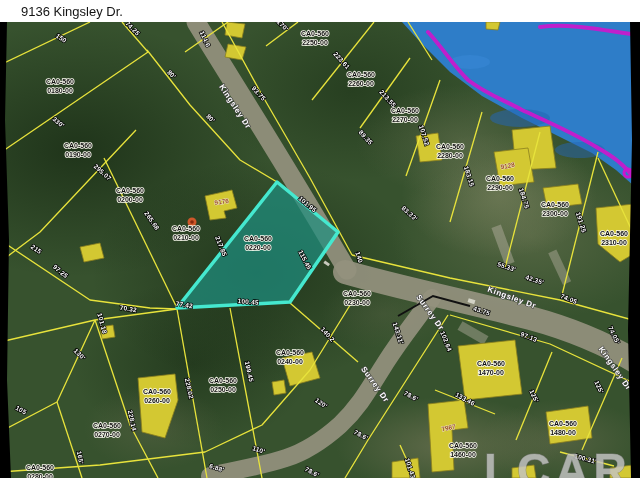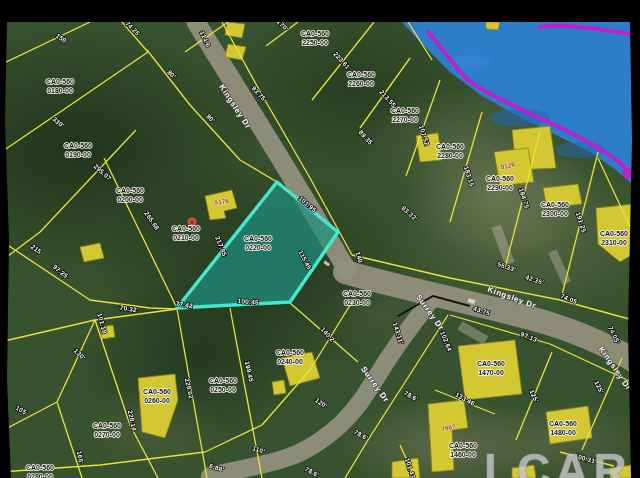--- a/index.html
+++ b/index.html
@@ -37,20 +37,23 @@
   .road{fill:none;stroke:var(--c-road,#94917e);stroke-linecap:round;stroke-linejoin:round;opacity:.92;}
   .pline{fill:none;stroke:var(--c-parcel_line,#e8e33c);stroke-width:1.3;stroke-linejoin:round;}
   .bldg{fill:var(--c-building,#d3c832);stroke:#8a7f1e;stroke-width:.8;}
   .wet{fill:none;stroke:var(--c-wetland,#cc17cc);stroke-width:4;stroke-linecap:round;opacity:.92;}
 </style>
 </head>
 <body>
 
 <div class="window">
 
+  <div class="titlebar">
+    <span>9136 Kingsley Dr.</span>
+  </div>
 
   <div class="map">
     <svg viewBox="0 22 640 456" width="640" height="456">
 
       <g>
         <path class="road" stroke-width="19" d="M196,22 C230,78 278,152 347,270"></path>
         <path class="road" stroke-width="24" d="M345,272 C400,288 470,302 530,318 C575,330 610,346 640,364"></path>
         <path class="road" stroke-width="18" d="M432,298 C410,328 400,340 386,362 C366,394 358,408 340,425 C322,441 305,452 286,458 C262,466 235,470 210,476"></path>
         <rect x="498" y="225" width="10" height="40" transform="rotate(-20 503 245)" fill="#a8a694" opacity=".55"></rect>
         <rect x="555" y="250" width="9" height="35" transform="rotate(-25 559 267)" fill="#a8a694" opacity=".5"></rect>

